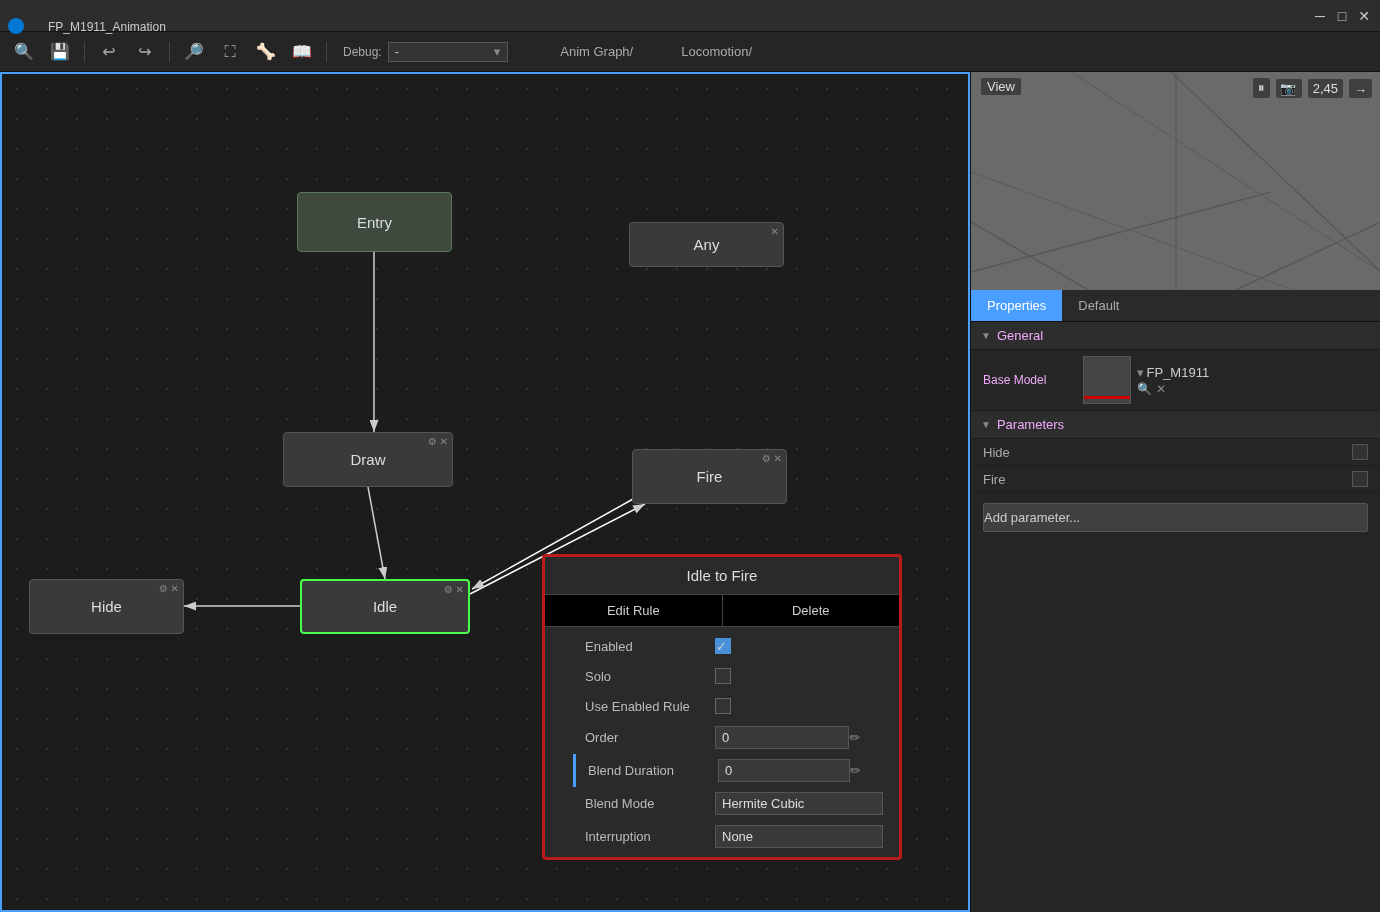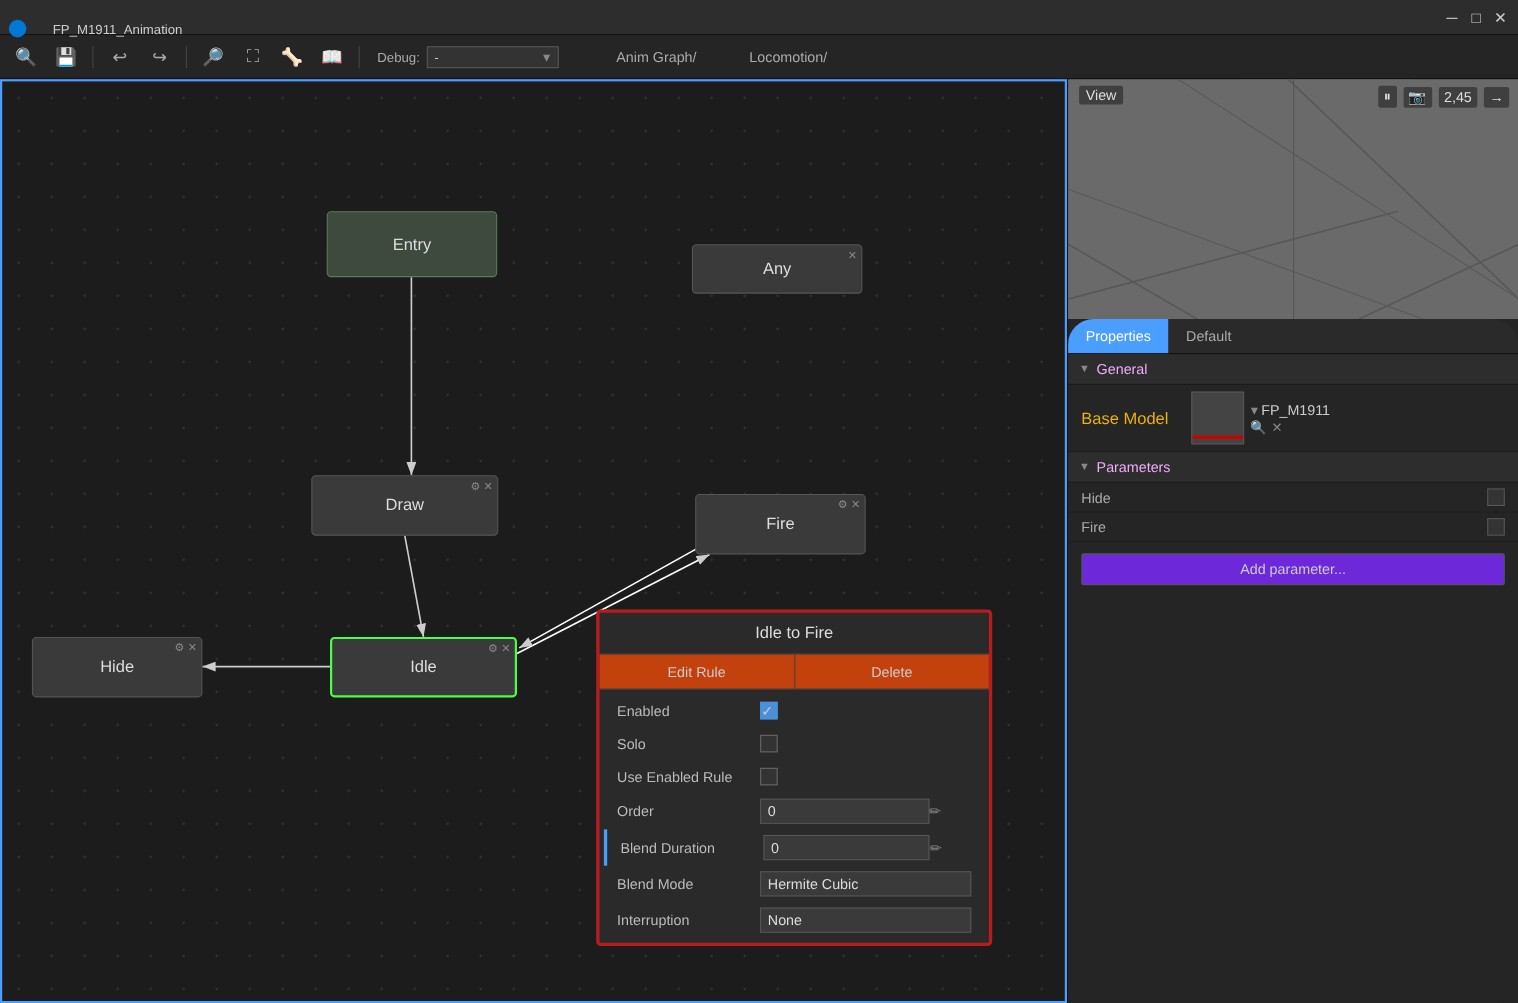--- a/index.html
+++ b/index.html
@@ -225,26 +225,27 @@
       display: flex;
       border-bottom: 1px solid #444;
     }
     .popup-tab {
       flex: 1;
       text-align: center;
       padding: 8px;
       cursor: pointer;
       color: #ccc;
       font-size: 13px;
-      background: #c2410c;
+      background: #000000;
       border-right: 1px solid #444;
     }
     .popup-tab:last-child { border-right: none; }
     #popup-body {
       padding: 4px 4px;
+      margin-left: 24px;
     }
     .popup-row {
       display: flex;
       align-items: center;
       padding: 5px 12px;
       min-height: 30px;
     }
     .popup-row-label {
       width: 130px;
       color: #bbb;
@@ -333,21 +334,20 @@
     #view-canvas {
       width: 100%;
       height: 100%;
       background: linear-gradient(135deg, #666 25%, #777 25%, #777 50%, #666 50%, #666 75%, #777 75%);
     }
 
     #props-panel {
       flex: 1;
       overflow-y: auto;
       background: #252525;
-      border-radius: 23px;
     }
 
     #props-tabs {
       display: flex;
       background: #2a2a2a;
       border-bottom: 1px solid #111;
     }
     .props-tab {
       padding: 8px 16px;
       cursor: pointer;
@@ -379,22 +379,22 @@
 
     .prop-row {
       display: flex;
       align-items: center;
       padding: 6px 12px;
       border-bottom: 1px solid #1e1e1e;
       min-height: 36px;
     }
     .prop-label {
       width: 100px;
-      color: #eab308;
-      font-size: 15px;
+      color: #f0abfc;
+      font-size: 12px;
     }
     .prop-value {
       flex: 1;
       display: flex;
       align-items: center;
       gap: 6px;
     }
 
     .base-model-thumb {
       width: 48px;
@@ -432,24 +432,24 @@
     .param-checkbox {
       width: 16px;
       height: 16px;
       border: 1px solid #555;
       background: #333;
     }
 
     #add-param-btn {
       margin: 10px 12px;
       padding: 6px 0;
-      background: #6d28d9;
+      background: #404040;
       border: 1px solid #555;
       color: #ccc;
-      text-align: center;
+      text-align: left;
       cursor: pointer;
       font-size: 13px;
       border-radius: 2px;
     }
 
     
     #graph-area::before {
       content: '';
       position: absolute;
       top: 0; left: 0; right: 0; bottom: 0;

